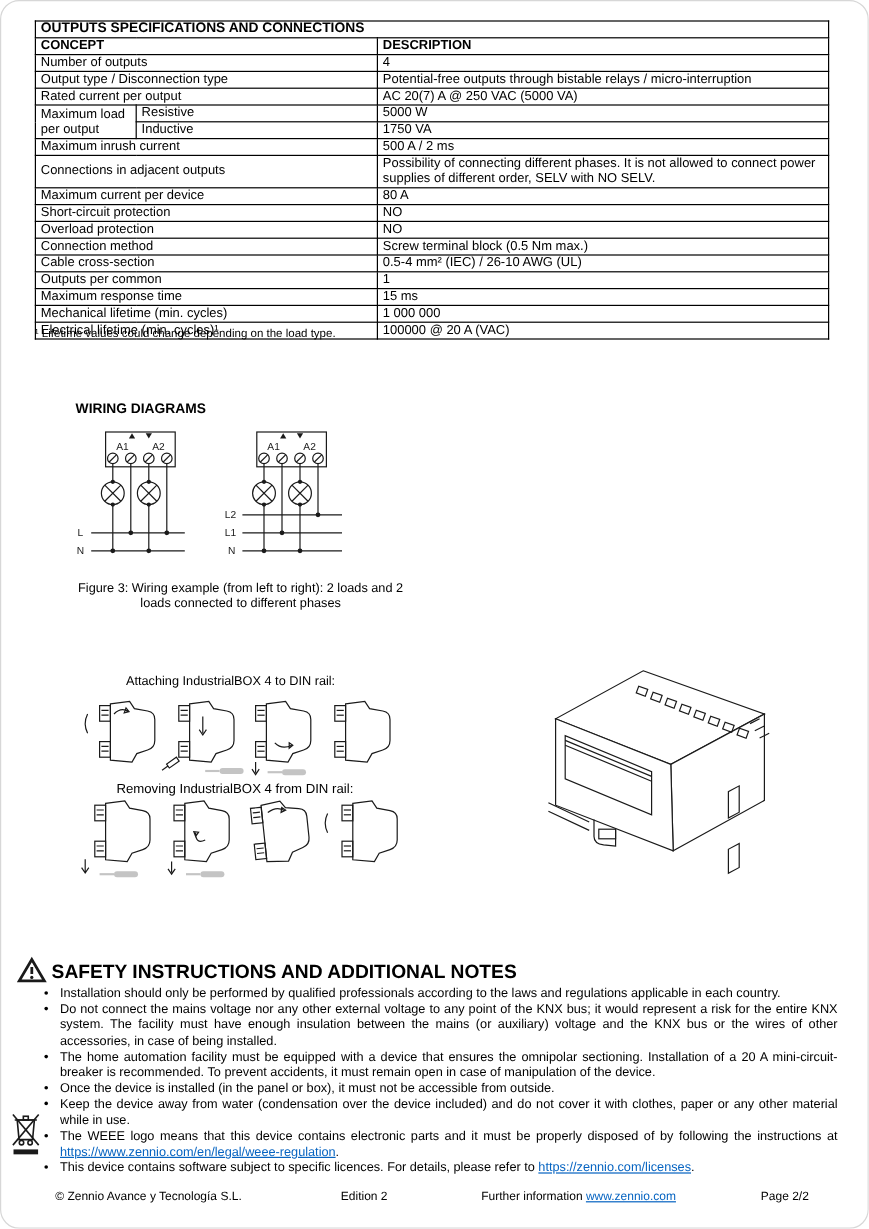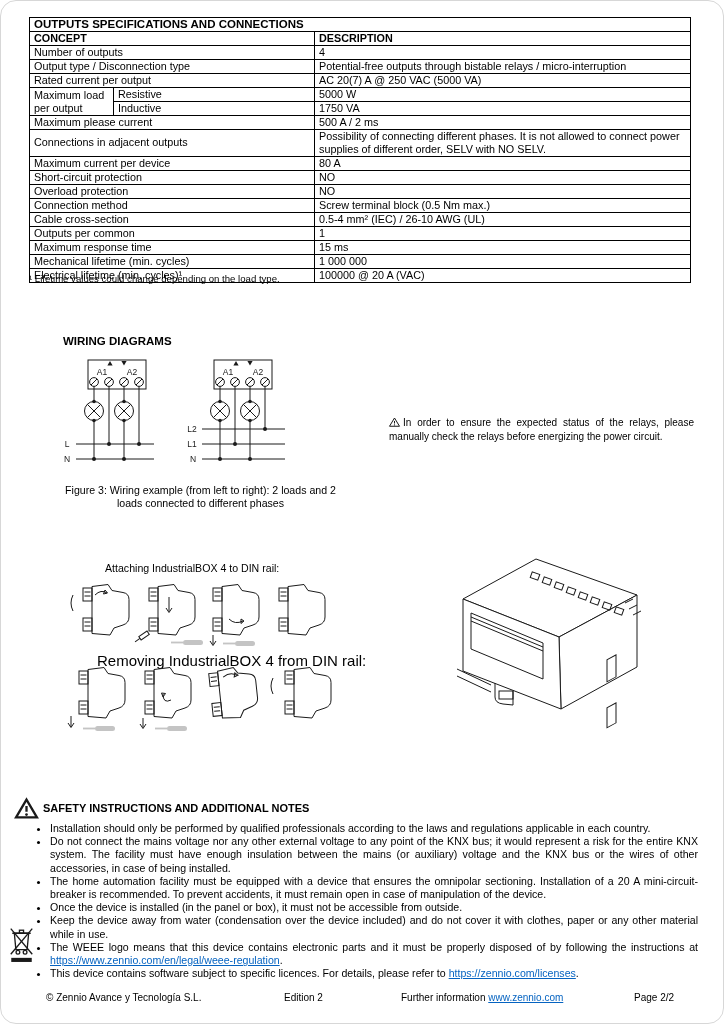--- a/index.html
+++ b/index.html
@@ -21,21 +21,21 @@
 
   
   .sec-heading { font-weight:bold; font-size:11.5px; }
   .caption { font-size:10.6px; text-align:center; line-height:13px; }
 
   .note { left:388px; top:415px; width:305px; font-size:10px; line-height:13.5px;
           text-align:justify; }
   .note .w-ic { display:inline-block; vertical-align:-1px; margin-right:3px; }
 
   
-  .safety-head { left:42px; top:801px; font-weight:bold; font-size:11px; }
+  .safety-head { left:42px; top:801px; font-weight:bold; font-size:16px; }
   ul.safety { position:absolute; left:36px; top:821px; width:661px; list-style:disc;
               padding-left:13px; font-size:10.6px; line-height:13.2px; text-align:justify; }
   ul.safety li { margin:0; }
   a.lnk { color:#0563c1; text-decoration:underline; cursor:pointer; }
 
   
   .footer-item { top:991px; font-size:10px; }
 
   svg { display:block; overflow:visible; }
   .lineart { stroke:#1a1a1a; fill:none; stroke-width:1; }
@@ -78,21 +78,21 @@
     <tr>
       <td rowspan="2">Maximum load per output</td>
       <td>Resistive</td>
       <td>5000 W</td>
     </tr>
     <tr>
       <td>Inductive</td>
       <td>1750 VA</td>
     </tr>
     <tr>
-      <td colspan="2">Maximum please current</td>
+      <td colspan="2">Maximum inrush current</td>
       <td>500 A / 2 ms</td>
     </tr>
     <tr>
       <td colspan="2">Connections in adjacent outputs</td>
       <td>Possibility of connecting different phases. It is not allowed to connect power supplies of different order, SELV with NO SELV.</td>
     </tr>
     <tr>
       <td colspan="2">Maximum current per device</td>
       <td>80 A</td>
     </tr>
@@ -230,29 +230,20 @@
       <circle class="fillb" cx="219" cy="458" r="2"></circle>
         <circle class="fillb" cx="249" cy="458" r="2"></circle>
       <text class="diag" x="191" y="431">L2</text>
       <text class="diag" x="191" y="446">L1</text>
       <text class="diag" x="192" y="461">N</text>
     </g>
   </svg>
 
   <div class="abs caption" style="left:52px; top:483px; width:295px;">Figure 3: Wiring example (from left to right): 2 loads and 2 loads connected to different phases</div>
 
-  <div class="abs note">
-    <span class="w-ic">
-      <svg width="11" height="10" viewBox="0 0 22 20">
-        <path d="M11,2 L21,18.5 H1 Z" fill="none" stroke="#1a1a1a" stroke-width="2"></path>
-        <line x1="11" y1="8" x2="11" y2="13" stroke="#1a1a1a" stroke-width="2"></line>
-        <circle cx="11" cy="15.8" r="1.2" fill="#1a1a1a"></circle>
-      </svg>
-    </span><span>In order to ensure the expected status of the relays, please manually check the relays before energizing the power circuit.</span>
-  </div>
 
   <div class="abs" style="left:104px; top:561px; font-size:10.6px;">Attaching IndustrialBOX 4 to DIN rail:</div>
 
   <svg class="abs" style="left:62px; top:577px;" width="310" height="70" viewBox="0 0 310 70">
     <defs>
       <g id="dev">
         <rect class="lineart" x="4" y="5" width="9" height="13"></rect>
         <line class="lineart" x1="5.5" y1="9" x2="11.5" y2="9"></line>
         <line class="lineart" x1="5.5" y1="13" x2="11.5" y2="13"></line>
         <rect class="lineart" x="4" y="35" width="9" height="13"></rect>
@@ -287,21 +278,21 @@
       <path class="lineart" d="M20,36 q6,6 14,2 M32,36 l3,2 l-3,2.5 Z"></path>
       <path class="lineart" d="M4,52 v9 M1,58 l3,4.5 l3,-4.5"></path>
       <use href="#sdriver" transform="translate(14,58)"></use>
     </g>
 
     <g transform="translate(212,5)">
       <use href="#dev"></use>
     </g>
   </svg>
 
-  <div class="abs" style="left:96px; top:651px; font-size:15px;">Removing IndustrialBOX 4 from DIN rail:</div>
+  <div class="abs" style="left:96px; top:651px; font-size:11px;">Removing IndustrialBOX 4 from DIN rail:</div>
 
   <svg class="abs" style="left:58px; top:662px;" width="310" height="70" viewBox="0 0 310 70">
 
     <g transform="translate(16,3)">
       <use href="#dev"></use>
       <path class="lineart" d="M-4,50 v11 M-7,57 l3,4.5 l3,-4.5"></path>
       <use href="#sdriver" transform="translate(8,60)"></use>
     </g>
 
     <g transform="translate(82,3)">

